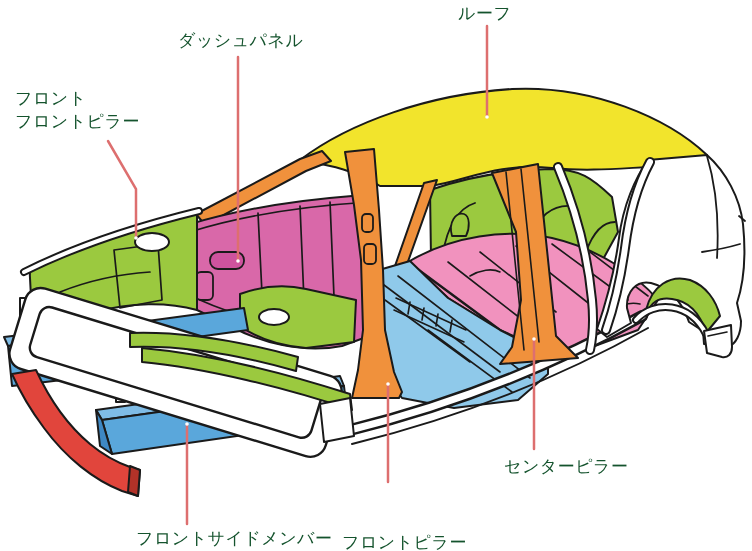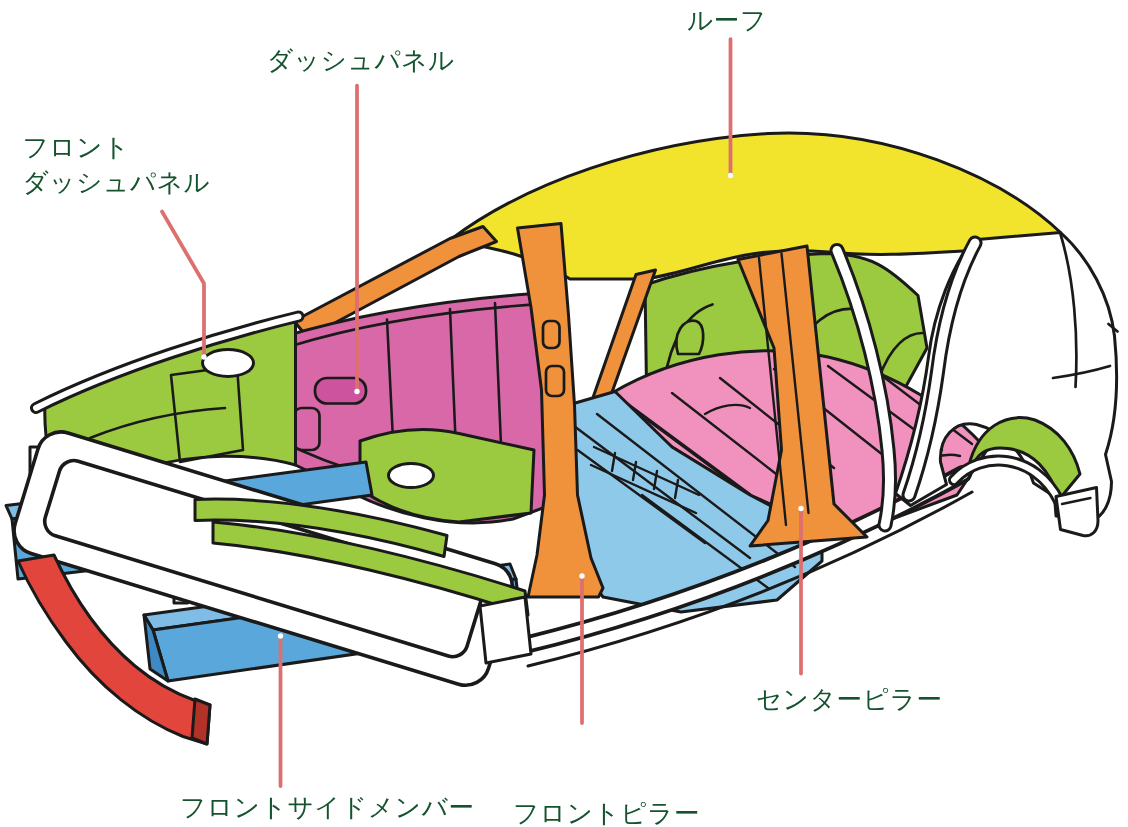--- a/index.html
+++ b/index.html
@@ -199,18 +199,18 @@
     <circle cx="136" cy="238" r="1.8"></circle>
         <circle cx="187" cy="424" r="1.8"></circle>
     <circle cx="388" cy="384" r="1.8"></circle>
         <circle cx="534" cy="339" r="1.8"></circle>
   </g>
 </svg>
 
 <div class="lbl" style="left:458px;top:2px;">ルーフ</div>
 <div class="lbl" style="left:178px;top:29px;">ダッシュパネル</div>
 <div class="lbl" style="left:15px;top:87px;">フロント
-ダッシュパネル</div>
-<div class="lbl" style="left:120px;top:527px;text-align:center;">フロントサイドメンバー</div>
+フロントピラー</div>
+<div class="lbl" style="left:136px;top:527px;text-align:center;">フロントサイドメンバー</div>
 <div class="lbl" style="left:342px;top:486px;margin-top:45px;">フロントピラー</div>
 <div class="lbl" style="left:504px;top:455px;">センターピラー</div>
 
 </div>
 
 </body></html>

